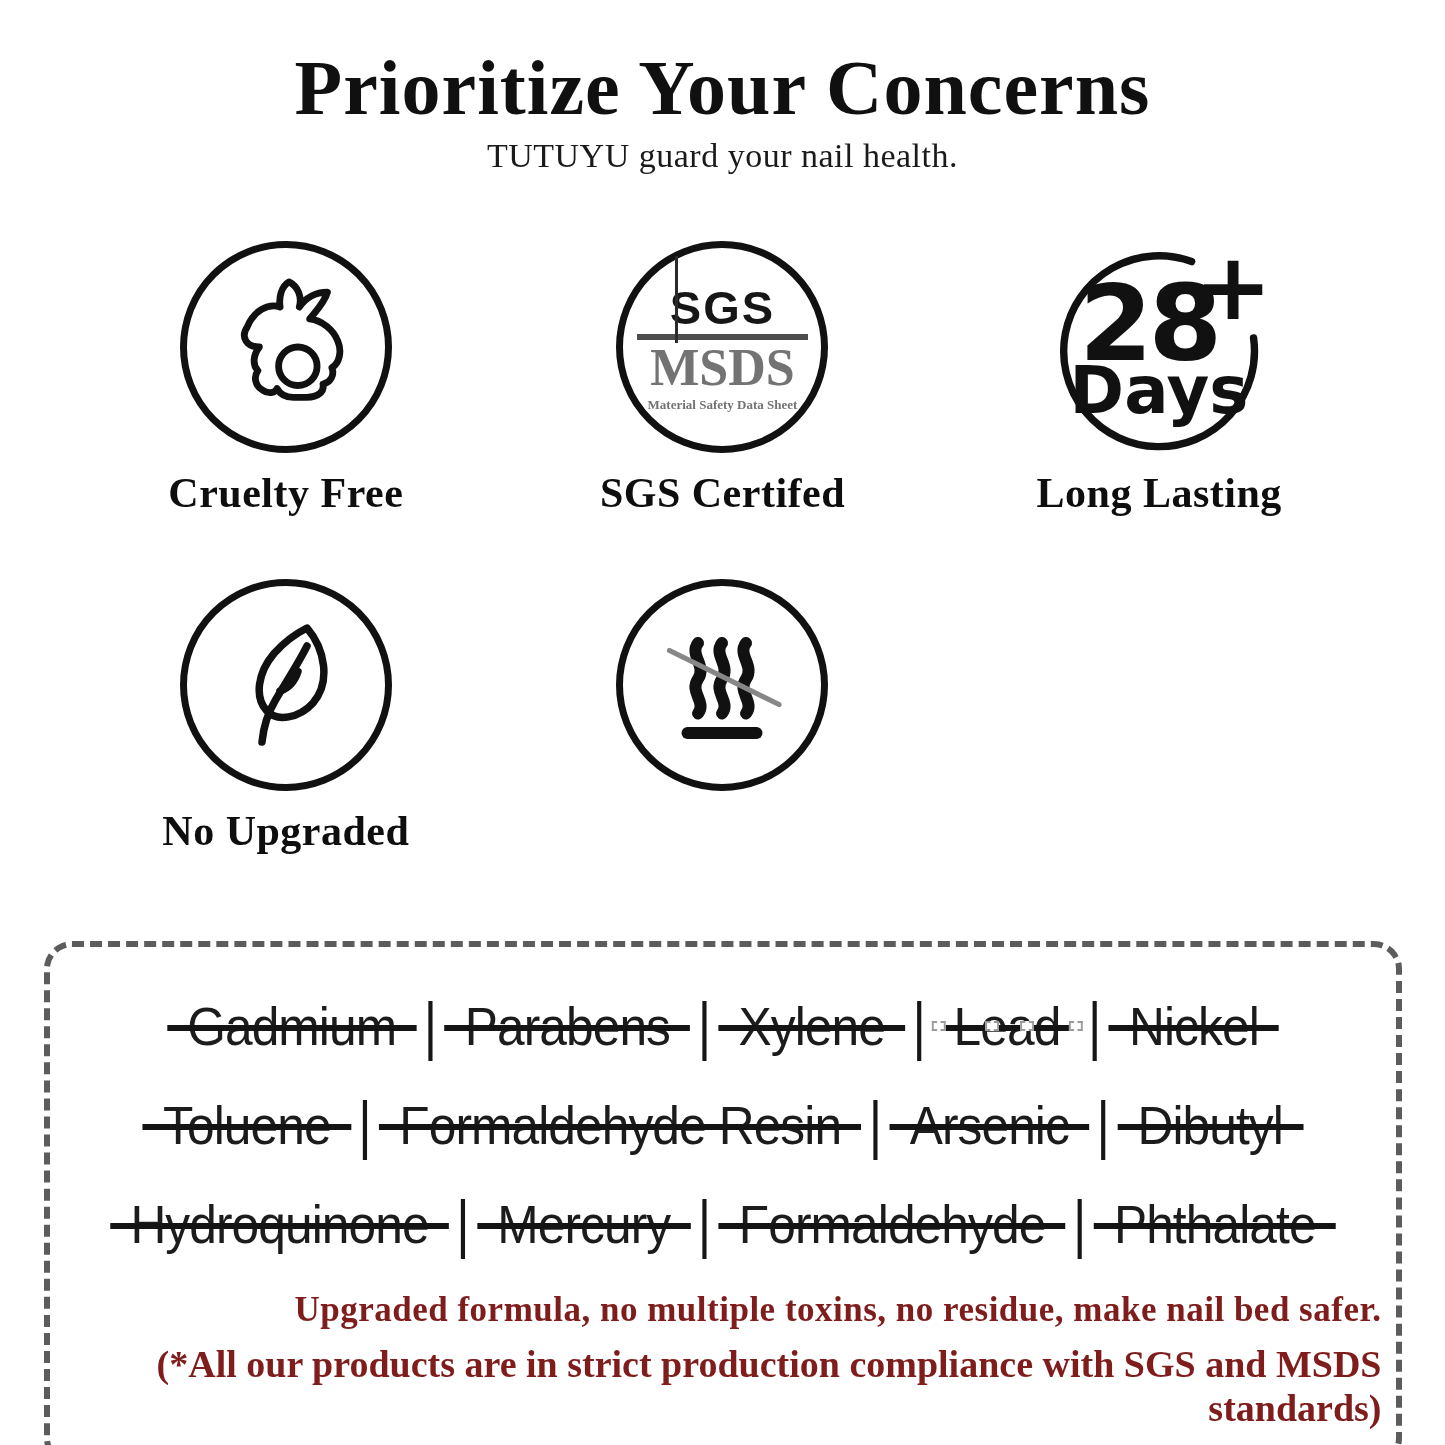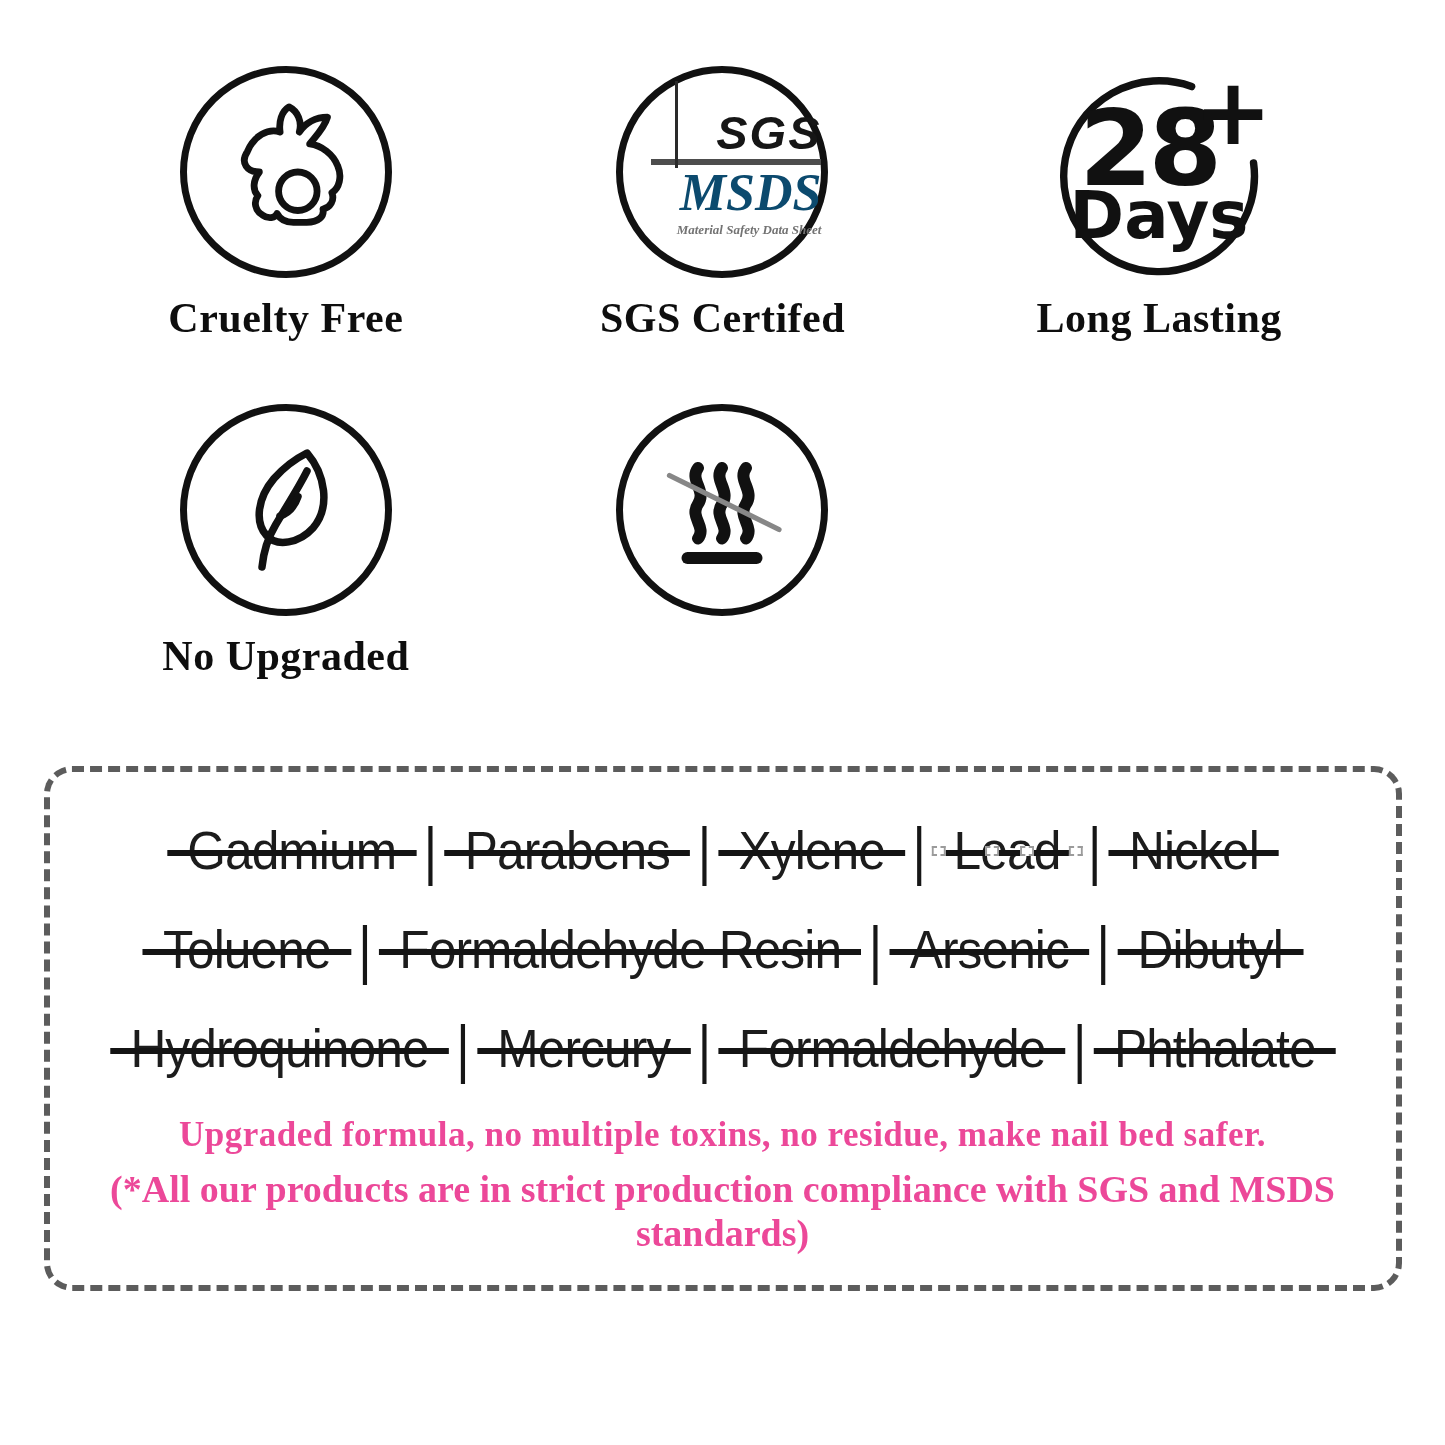--- a/index.html
+++ b/index.html
@@ -16,51 +16,55 @@
   .grid { width:1310px; margin:66px auto 0; display:grid; grid-template-columns:repeat(3,1fr); row-gap:62px; }
   .card { display:flex; flex-direction:column; align-items:center; }
   .circle { width:212px; height:212px; border:7px solid #111; border-radius:50%;
             display:flex; align-items:center; justify-content:center; background:#fff; }
   .circle.noborder { border:none; }
   .circle svg { display:block; }
   .card-label { margin-top:16px; font-size:42px; font-weight:700; letter-spacing:0.5px; color:#0e0e0e; }
 
   
   .sgs-inner { position:relative; width:100%; height:100%; display:flex; flex-direction:column;
-               align-items:flex-end; justify-content:center; padding-top:2px;font-style:italic; }
+               align-items:center; justify-content:center; padding-top:2px; }
   .sgs-vline { position:absolute; left:26%; top:4%; width:3px; height:44%; background:#2a2a2a; }
   .sgs-top { font-family:"Liberation Sans", sans-serif; font-weight:700; font-size:47px; line-height:1.0; letter-spacing:2px; color:#161616; }
   .sgs-line { width:86%; height:6px; background:#4d4d4d; margin:3px 0 2px; }
-  .sgs-msds { font-family:"Liberation Serif", serif; font-weight:700; font-size:52px; line-height:1.0; color:#0c4a6e; }
+  .sgs-msds { font-family:"Liberation Serif", serif; font-weight:700; font-size:52px; line-height:1.0; color:#737373; }
   .sgs-caption { font-family:"Liberation Serif", serif; font-size:13px; font-weight:700; margin-top:3px; color:#737373; white-space:nowrap; }
 
   
   .banned-box { width:1358px; margin:86px auto 0; border:6px dashed #5c5c5c; border-radius:28px;
                 padding:46px 14px 30px; background:#fff; }
   .banned-row { display:flex; justify-content:center; align-items:center; gap:30px;
                 margin-bottom:34px; transform:scaleX(0.92); white-space:nowrap; }
   .chem { position:relative; font-family:"Liberation Sans", sans-serif; font-weight:400;
           font-size:54px; letter-spacing:-1px; color:#1c1c1c; line-height:1.05; }
   .chem::after { content:""; position:absolute; left:-22px; right:-22px; top:50%; margin-top:-1px;
                  height:6px; background:#141414; }
   .sep { font-family:"Liberation Sans", sans-serif; font-weight:300; font-size:56px; color:#161616;
          transform:scaleY(1.15); }
   .handle { position:absolute; top:50%; transform:translateY(-50%); width:15px; height:10px;
             background:#fff; border:2px dashed #9b9b9b; z-index:2; }
   .h1 { left:-24px; } .h2 { left:30%; } .h3 { left:62%; } .h4 { right:-24px; }
 
-  .note { text-align:center; font-weight:700; color:#ec4899; }
+  .note { text-align:right; font-weight:700; color:#7f1d1d; }
   .note1 { font-size:35px; margin-top:10px; letter-spacing:0.5px; }
   .note2 { font-size:38px; margin-top:12px; letter-spacing:0px; }
 </style>
 </head>
 <body>
 
 <div class="page">
 
+  <div class="header">
+    <div class="title">Prioritize Your Concerns</div>
+    <div class="subtitle">TUTUYU guard your nail health.</div>
+  </div>
 
   <div class="grid">
 
     <div class="card">
       <div class="circle">
         <svg width="148" height="148" viewBox="0 0 100 100" fill="none" stroke="#111" stroke-width="4.6" stroke-linecap="round" stroke-linejoin="round">
           <path d="M24,36 C22,39 21,43 23,46 C25,49 29,50 32,50 C28,55 27,62 31,66 C28,70 29,76 34,79 C38,82 43,81 44,78 C46,82 50,84 55,84 L64,84 C72,84 76,80 75,75 C80,74 83,69 81,64 C86,61 88,53 85,46 C82,38 74,32 66,31 C70,26 76,20 78,13 C70,13 63,17 59,23 C61,16 58,9 52,6 C47,9 45,16 46,23 C38,20 28,26 24,36 Z"></path>
           <circle cx="58" cy="63" r="13"></circle>
         </svg>
       </div>

